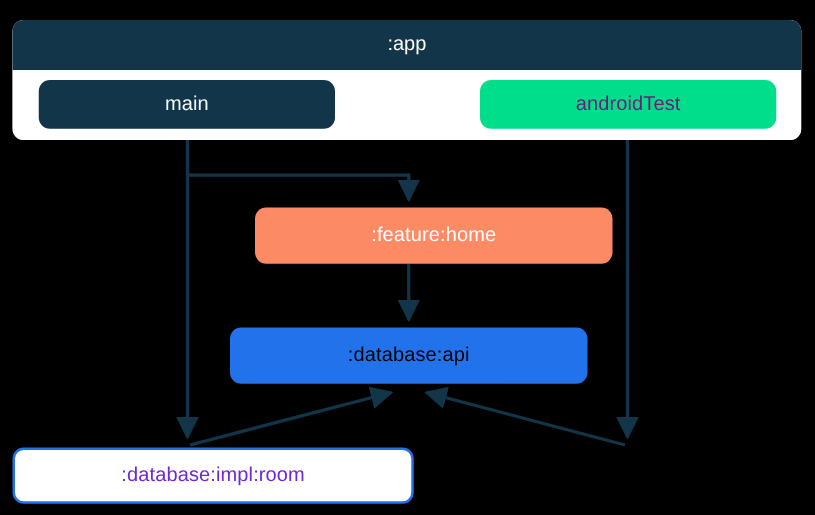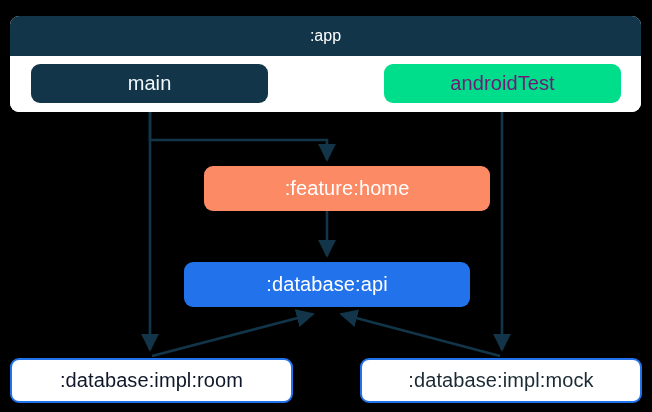--- a/index.html
+++ b/index.html
@@ -23,21 +23,21 @@
     pointer-events: none;
   }
   .node {
     position: absolute;
     box-sizing: border-box;
     display: flex;
     align-items: center;
     justify-content: center;
     text-align: center;
     border-radius: 9px;
-    font-size: 20px;
+    font-size: 16px;
     letter-spacing: 0.1px;
     white-space: nowrap;
   }
 
   
   #app-container {
     position: absolute;
     left: 10px;
     top: 16px;
     width: 631px;
@@ -84,27 +84,27 @@
     left: 184px; top: 166px;
     width: 286px; height: 45px;
     background: #fc8a65;
     color: #ffffff;
     margin-left: 20px;
   }
   #node-database-api {
     left: 184px; top: 262px;
     width: 286px; height: 45px;
     background: #2272eb;
-    color: #ffffff;
+    color: #000000;
   }
   #node-impl-room {
     left: 10px; top: 358px;
-    width: 283px; height: 45px;
+    width: 321px; height: 45px;
     background: #ffffff;
-    color: #0f172a;
+    color: #6d28d9;
     border: 2.5px solid #2272eb;
   }
   #node-impl-mock {
     left: 360px; top: 358px;
     width: 282px; height: 45px;
     background: #ffffff;
     color: #1b2a33;
     border: 2.5px solid #2272eb;
   }
 </style>
@@ -153,15 +153,14 @@
   <div class="node" id="node-main">main</div>
 
   <div class="node" id="node-androidtest">androidTest</div>
 
   <div class="node" id="node-feature-home">:feature:home</div>
 
   <div class="node" id="node-database-api">:database:api</div>
 
   <div class="node" id="node-impl-room">:database:impl:room</div>
 
-  <div class="node" id="node-impl-mock">:database:impl:mock</div>
 
 </div>
 
 </body></html>

